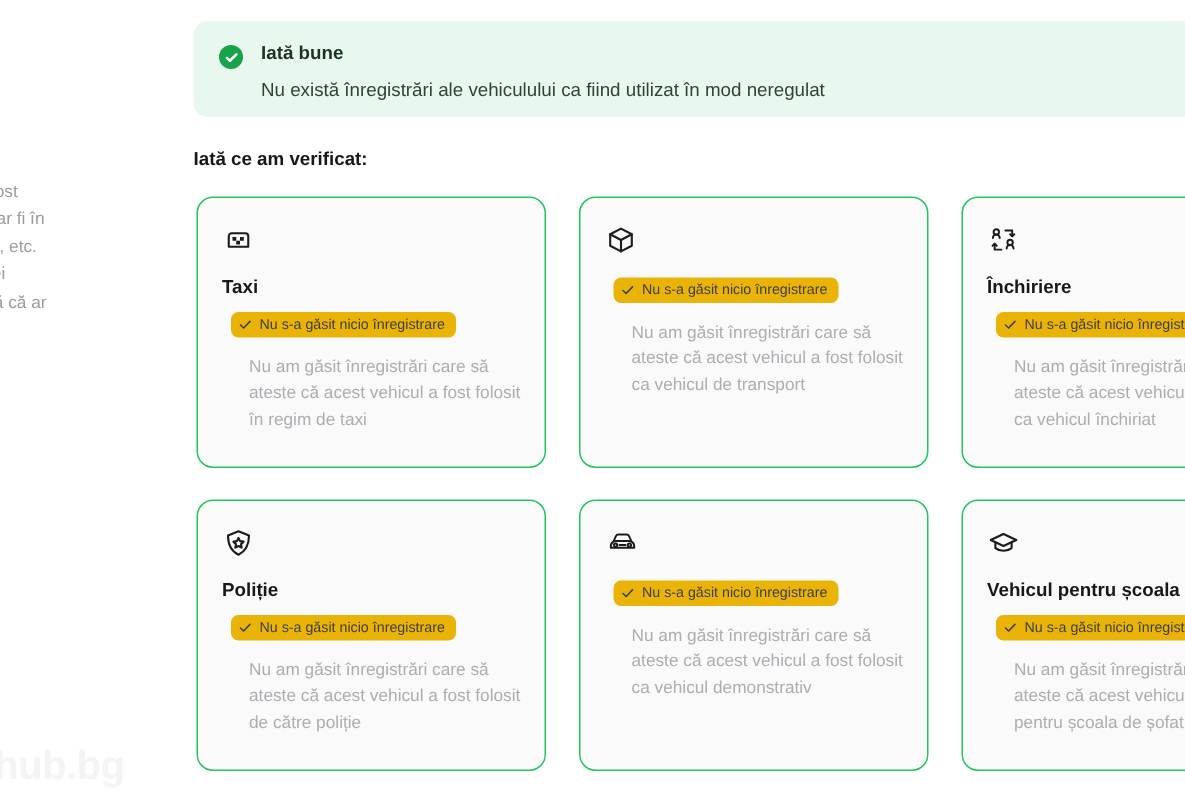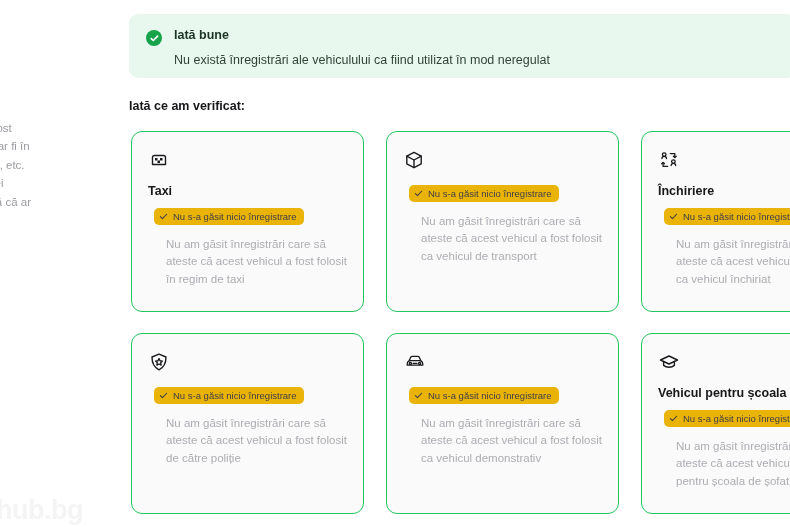--- a/index.html
+++ b/index.html
@@ -188,20 +188,21 @@
       <div class="card-desc">Nu am găsit înregistrări care să ateste că acest vehicul a fost folosit ca vehicul închiriat</div>
     </div>
 
     <div class="card">
       <div class="card-icon">
         <svg width="22" height="22" viewBox="0 0 22 22" fill="none" stroke="#1b1b1f" stroke-width="1.4" stroke-linejoin="round" stroke-linecap="round">
           <path d="M11 3.2 L18 6 C18 12.4 15.3 16.7 11 18.8 C6.7 16.7 4 12.4 4 6 Z"></path>
           <path d="M11 7.6 L12.05 9.75 L14.4 10.1 L12.7 11.75 L13.1 14.1 L11 13 L8.9 14.1 L9.3 11.75 L7.6 10.1 L9.95 9.75 Z"></path>
         </svg>
       </div>
+      <div class="card-title">Poliție</div>
       <div class="badge">
         <svg width="9" height="9" viewBox="0 0 10 10">
           <path d="M1.5 5.2 L3.8 7.4 L8.5 2.5" fill="none" stroke="#3f3f46" stroke-width="1.2" stroke-linecap="round" stroke-linejoin="round"></path>
         </svg>
         <span>Nu s-a găsit nicio înregistrare</span>
       </div>
       <div class="card-desc">Nu am găsit înregistrări care să ateste că acest vehicul a fost folosit de către poliție</div>
     </div>
 
     <div class="card">

